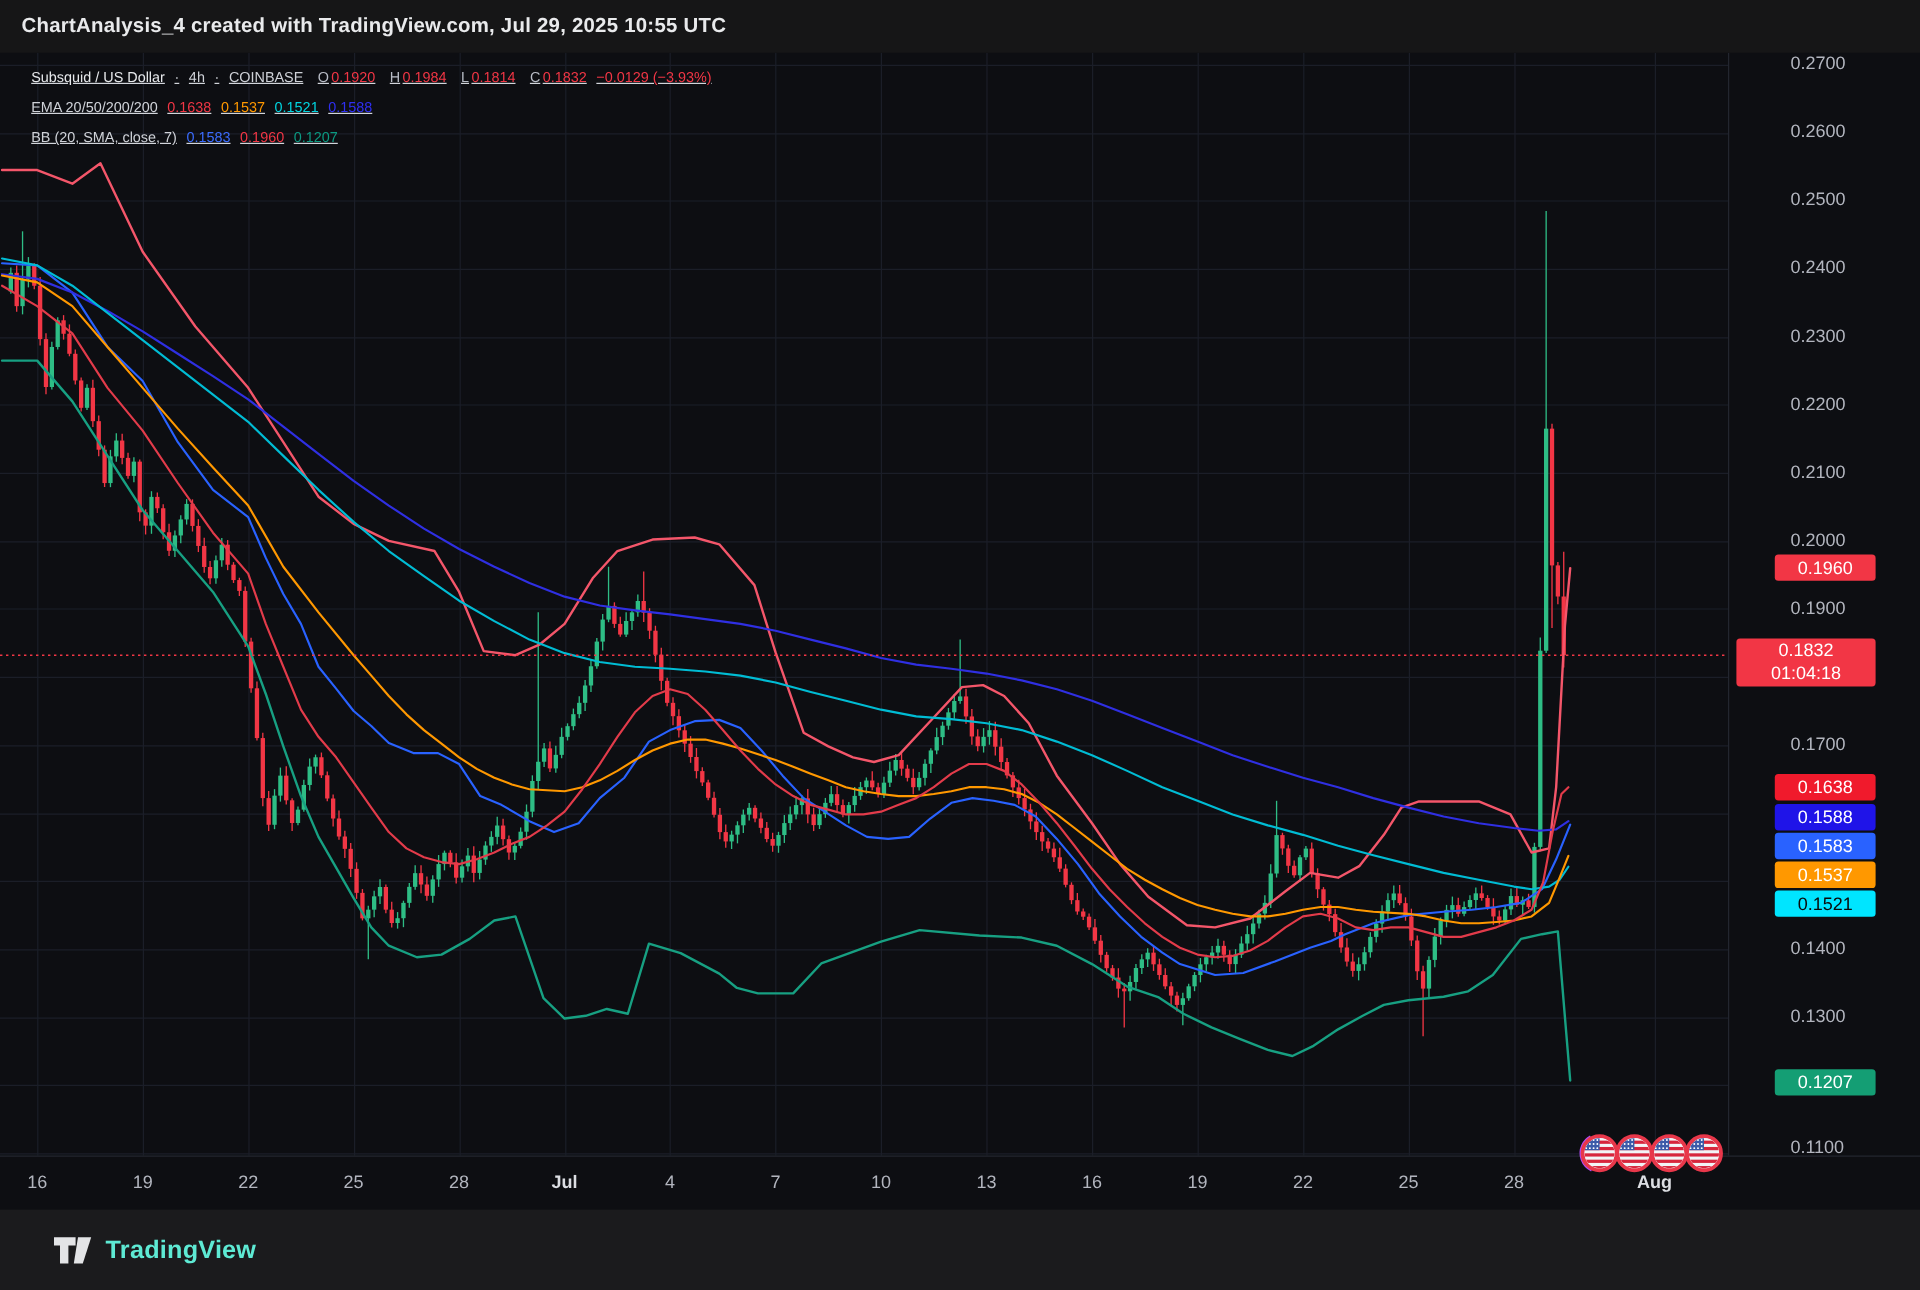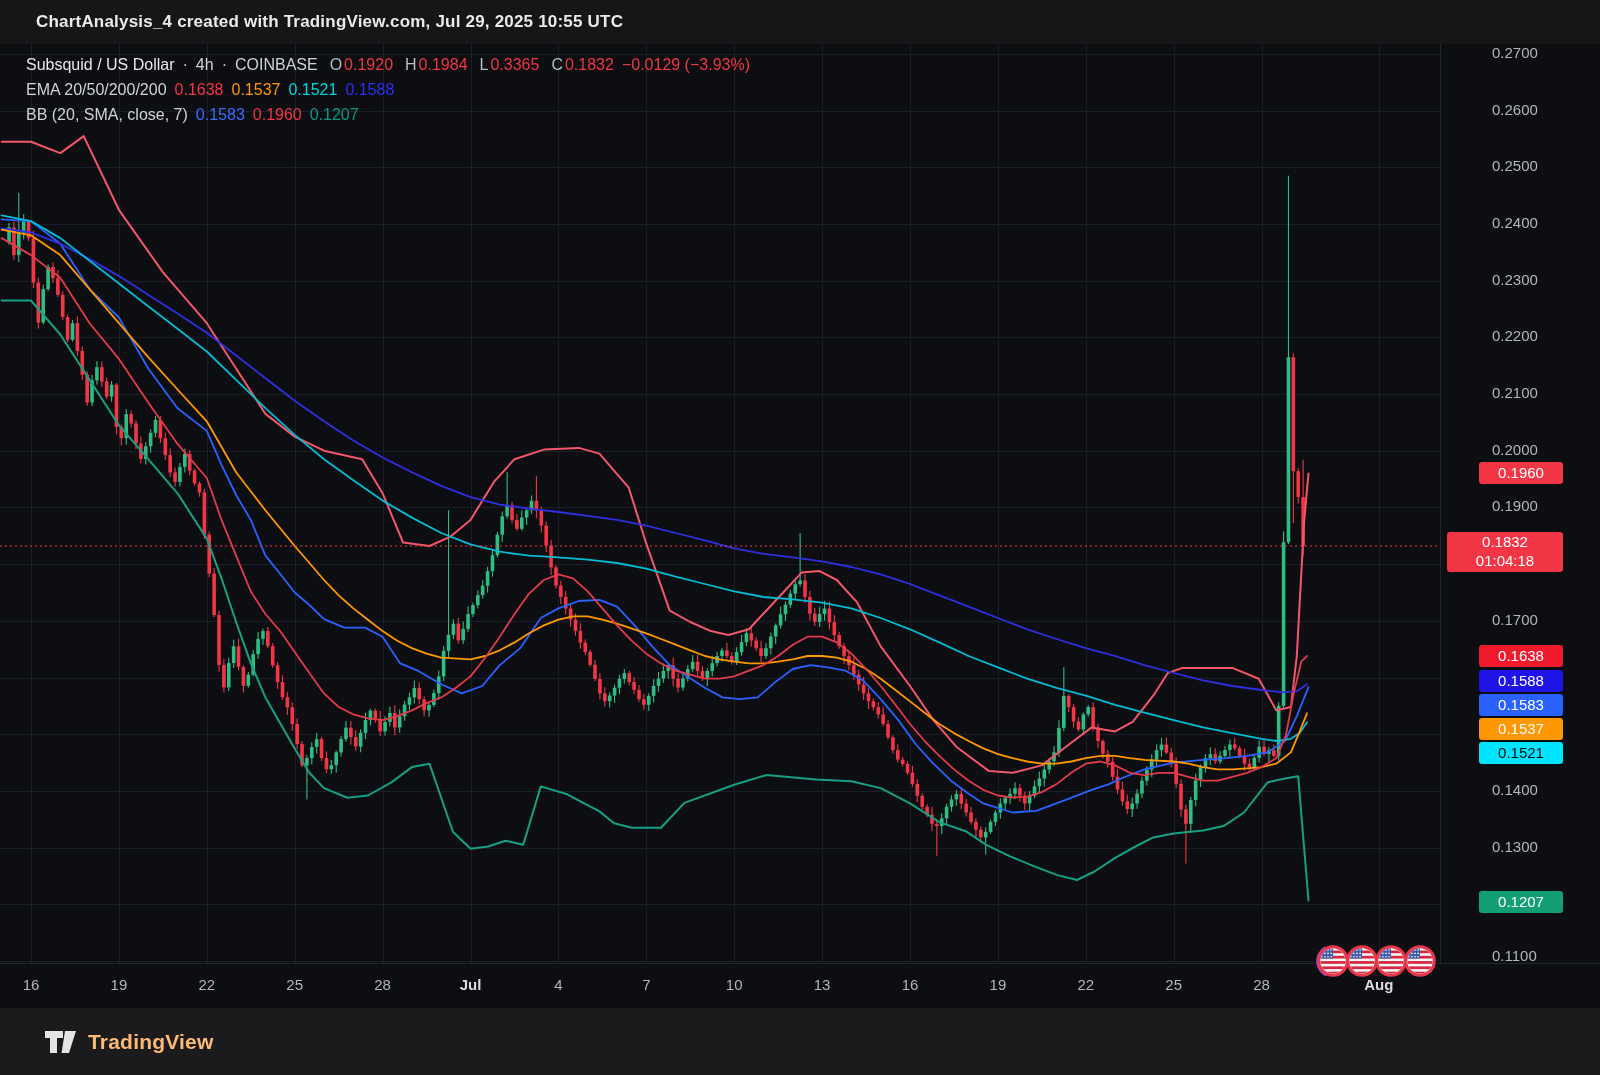--- a/index.html
+++ b/index.html
@@ -1,31 +1,31 @@
 <!DOCTYPE html>
 <html><head>
 <meta charset="utf-8">
 <style>
   html,body{margin:0;padding:0;background:#0b0b0d;}
   .frame{position:relative;width:1600px;height:1075px;background:#0d0e12;overflow:hidden;
          font-family:"Liberation Sans","DejaVu Sans",sans-serif;}
   .titlebar{position:absolute;left:0;top:0;width:1600px;height:44px;background:#161617;
             z-index:4;display:flex;align-items:center;}
-  .titlebar .tb-text{margin-left:36px;font-size:17px;font-weight:600;color:#e9eaec;letter-spacing:.2px;}
+  .titlebar .tb-text{margin-left:18px;font-size:17px;font-weight:600;color:#e9eaec;letter-spacing:.2px;}
   .chart-svg{position:absolute;left:0;top:0;z-index:1;display:block;}
-  .legend{position:absolute;left:26px;top:52px;z-index:5;font-size:16px;line-height:25px;color:#d2d5db;}
+  .legend{position:absolute;left:26px;top:52px;z-index:5;font-size:12px;line-height:25px;color:#d2d5db;text-decoration:underline;}
   .legend .row{display:flex;align-items:baseline;gap:8px;white-space:nowrap;}
   .legend .sym{color:#e6e8eb;}
   .legend .dim{color:#cfd2d8;}
   .legend .lab{color:#b9bdc7;margin-left:4px;}
   .legend .val{font-variant-numeric:tabular-nums;}
   .bottombar{position:absolute;left:0;top:1008px;width:1600px;height:67px;background:#1b1b1d;
              z-index:4;display:flex;align-items:center;}
   .tv-mark{margin-left:44px;display:block;}
-  .tv-name{margin-left:10px;font-size:21px;font-weight:700;color:#fdba74;letter-spacing:.2px;}
+  .tv-name{margin-left:10px;font-size:21px;font-weight:700;color:#5eead4;letter-spacing:.2px;}
 </style>
 </head>
 <body>
 
 <div class="frame">
 
   <div class="titlebar">
     <span class="tb-text">ChartAnalysis_4 created with TradingView.com, Jul 29, 2025 10:55 UTC</span>
   </div>
 
@@ -771,21 +771,21 @@
       <span class="sym">Subsquid / US Dollar</span>
       <span class="dim">·</span>
       <span class="dim">4h</span>
       <span class="dim">·</span>
       <span class="dim">COINBASE</span>
       <span class="lab">O</span>
         <span class="val" style="margin-left: -6px; color: rgb(242, 54, 69);">0.1920</span>
       <span class="lab">H</span>
         <span class="val" style="margin-left: -6px; color: rgb(242, 54, 69);">0.1984</span>
       <span class="lab">L</span>
-        <span class="val" style="margin-left: -6px; color: rgb(242, 54, 69);">0.3365</span>
+        <span class="val" style="margin-left: -6px; color: rgb(242, 54, 69);">0.1814</span>
       <span class="lab">C</span>
         <span class="val" style="margin-left: -6px; color: rgb(242, 54, 69);">0.1832</span>
       <span class="val" style="color: rgb(242, 54, 69);">−0.0129 (−3.93%)</span>
     </div>
     <div class="row">
       <span class="dim">EMA 20/50/200/200</span>
       <span class="val" style="color: rgb(242, 54, 69);">0.1638</span>
       <span class="val" style="color: rgb(255, 152, 0);">0.1537</span>
       <span class="val" style="color: rgb(0, 213, 224);">0.1521</span>
       <span class="val" style="color: rgb(47, 47, 242);">0.1588</span>

